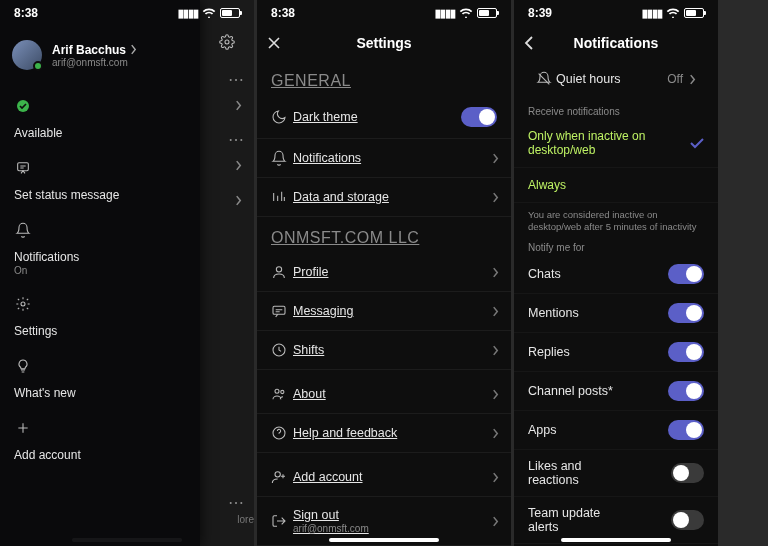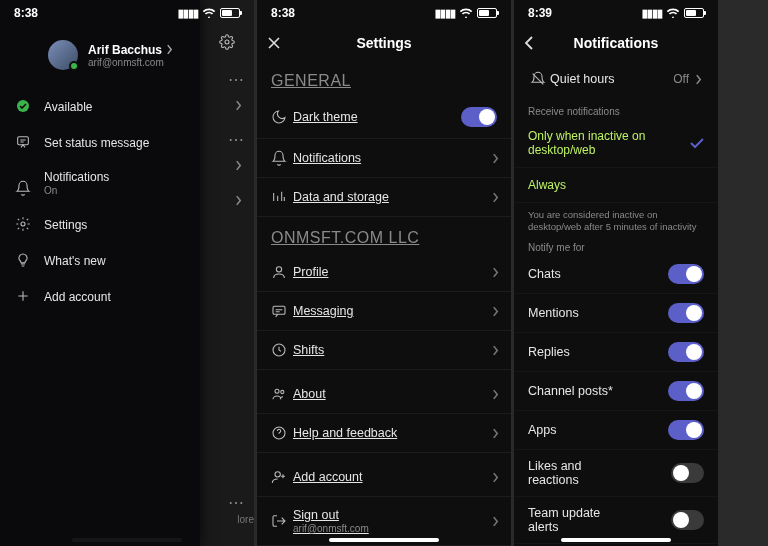--- a/index.html
+++ b/index.html
@@ -15,28 +15,28 @@
   .batt { width: 20px; height: 10px; border: 1px solid #fff; border-radius: 2px; position: relative; }
   .batt::after { content: ""; position: absolute; right: -3px; top: 2px; width: 2px; height: 4px; background: #fff; border-radius: 0 1px 1px 0; }
   .batt-fill { position: absolute; left: 1px; top: 1px; bottom: 1px; width: 55%; background: #fff; border-radius: 1px; }
 
   
   .phone1 .under { position: absolute; inset: 0; background: #1a1a1a; z-index: 0; }
   .phone1 .under-top { position:absolute; top:26px; right:0; width:54px; height:32px; display:flex; align-items:center; justify-content:center; }
   .phone1 .under-dots { position:absolute; right:10px; width:30px; text-align:right; color:#888; font-size:16px; }
   .phone1 .under-chev { position:absolute; right:12px; color:#888; }
   .sidebar { position: relative; z-index: 1; width: 200px; height: 100%; background: rgba(10, 10, 12, 0.95); padding-top: 0; box-shadow: 2px 0 12px rgba(0,0,0,0.6);}
-  .profile { display:flex; align-items:center; gap:10px; padding: 14px 12px 12px 12px; margin-top: 26px; margin-left: 36px; }
+  .profile { display:flex; align-items:center; gap:10px; padding: 14px 12px 12px 12px; margin-top: 26px; }
   .avatar { width: 30px; height: 30px; border-radius: 50%; background: linear-gradient(135deg,#7a8fb8,#3d4c66); position:relative; }
   .presence-dot { position:absolute; right:-1px; bottom:-1px; width:10px; height:10px; border-radius:50%; background:#3cb44b; border:2px solid #0e0e0e; }
   .profile-text { display:flex; flex-direction:column; }
   .profile-name { font-size: 12px; font-weight:600; color:#fff; display:flex; align-items:center; gap:4px;}
   .profile-mail { font-size: 10px; color:#8a8a8a; }
   .menu { list-style:none; margin-top:6px; }
-  .menu li { display:flex; align-items:flex-end; gap:12px; padding: 10px 14px; font-size:12px; color:#e6e6e6; }
+  .menu li { display:flex; align-items:flex-start; gap:12px; padding: 10px 14px; font-size:12px; color:#e6e6e6;flex-direction:column; }
   .menu .sub { font-size:10px; color:#8a8a8a; margin-top:1px;}
   .menu .icon-slot { width:18px; display:flex; justify-content:center; color:#bbb;}
   .home-ind { position:absolute; bottom:4px; left:50%; transform:translateX(-50%); width:110px; height:4px; border-radius:3px; background:#fff; }
 
   
   .header { height: 34px; display:flex; align-items:center; justify-content:center; position:relative; color:#fff; font-size:14px; font-weight:600; }
   .header .left-btn { position:absolute; left:10px; top:0; bottom:0; display:flex; align-items:center; color:#d8d8d8; }
   .content { flex:1; overflow:hidden; }
 
   
@@ -53,21 +53,21 @@
   .row-sub { font-size:10px; color:#8a8a8a; margin-top:1px; }
   .gap { height: 18px; }
 
   
   .p3-subh { font-size:10px; color:#8a8a8a; padding:8px 14px 2px; }
   .p3-opt { padding:10px 14px; font-size:12px; color:#bef264; display:flex; align-items:center; border-bottom:1px solid #161616;}
   .check { margin-left:auto; color:#5b5fc7; }
   .p3-note { font-size:9.5px; color:#8a8a8a; padding:6px 14px; line-height:1.3; }
   .trow { display:flex; align-items:center; padding: 9px 14px; font-size:12.5px; color:#e6e6e6; border-bottom:1px solid #161616;gap:44px; }
   .trow .toggle { margin-left:auto; }
-  .qh-row { display:flex; align-items:center; padding:11px 16px; font-size:12.5px; color:#e6e6e6; }
+  .qh-row { display:flex; align-items:center; padding:11px 22px; font-size:12.5px; color:#e6e6e6; }
   .qh-row .icon-slot { width:20px; color:#bbb; }
   .qh-row .value { margin-left:auto; color:#8a8a8a; font-size:12px; margin-right:6px; }
 
   svg { display:block; }
   .chev-svg { width:7px; height:11px; }
   .icon16 { width:16px; height:16px; }
   .phone3 .content, .phone2 .content { display:flex; flex-direction:column; }
 </style>
 </head>
 <body>

